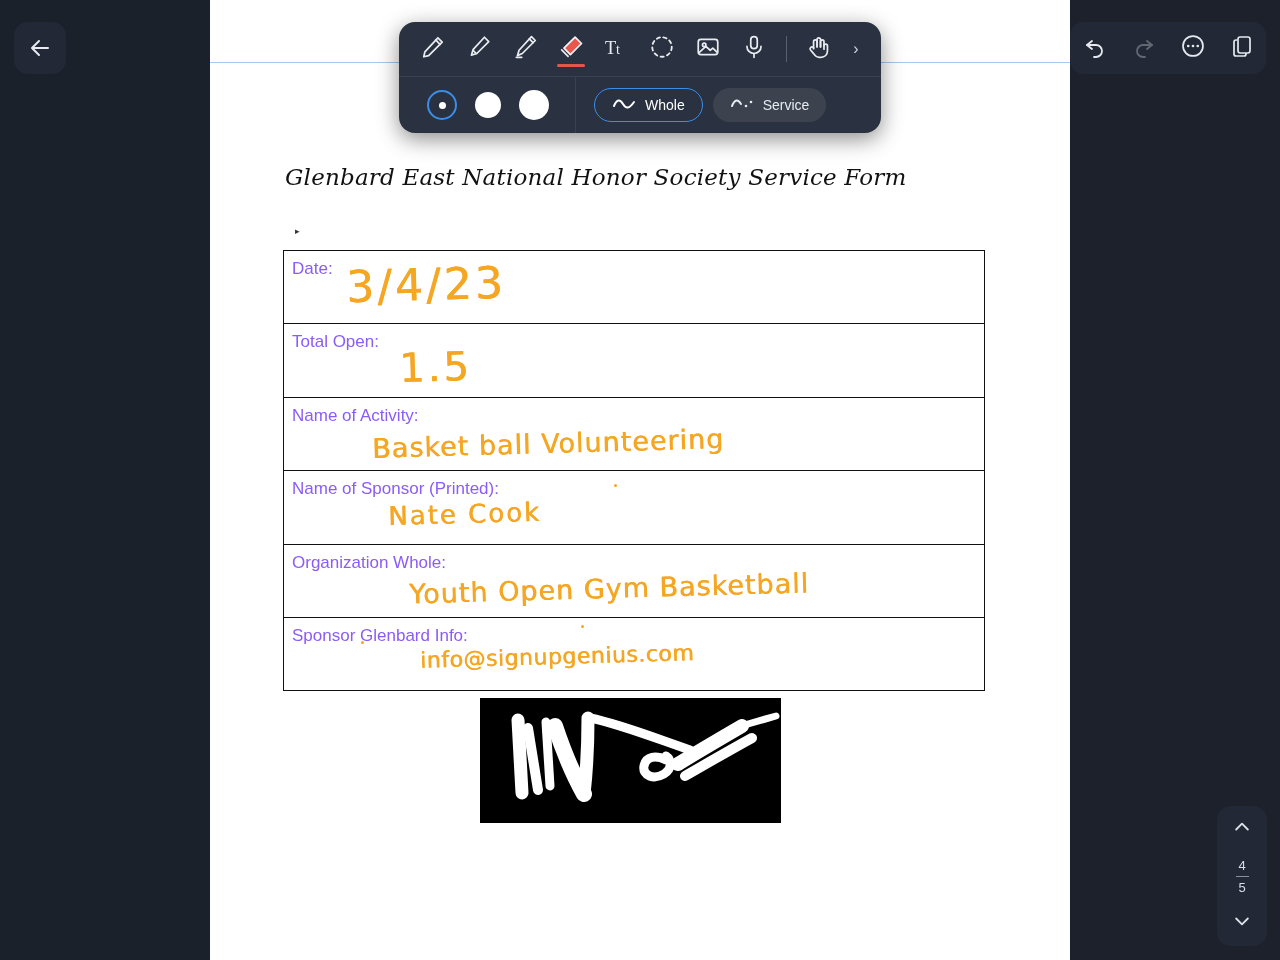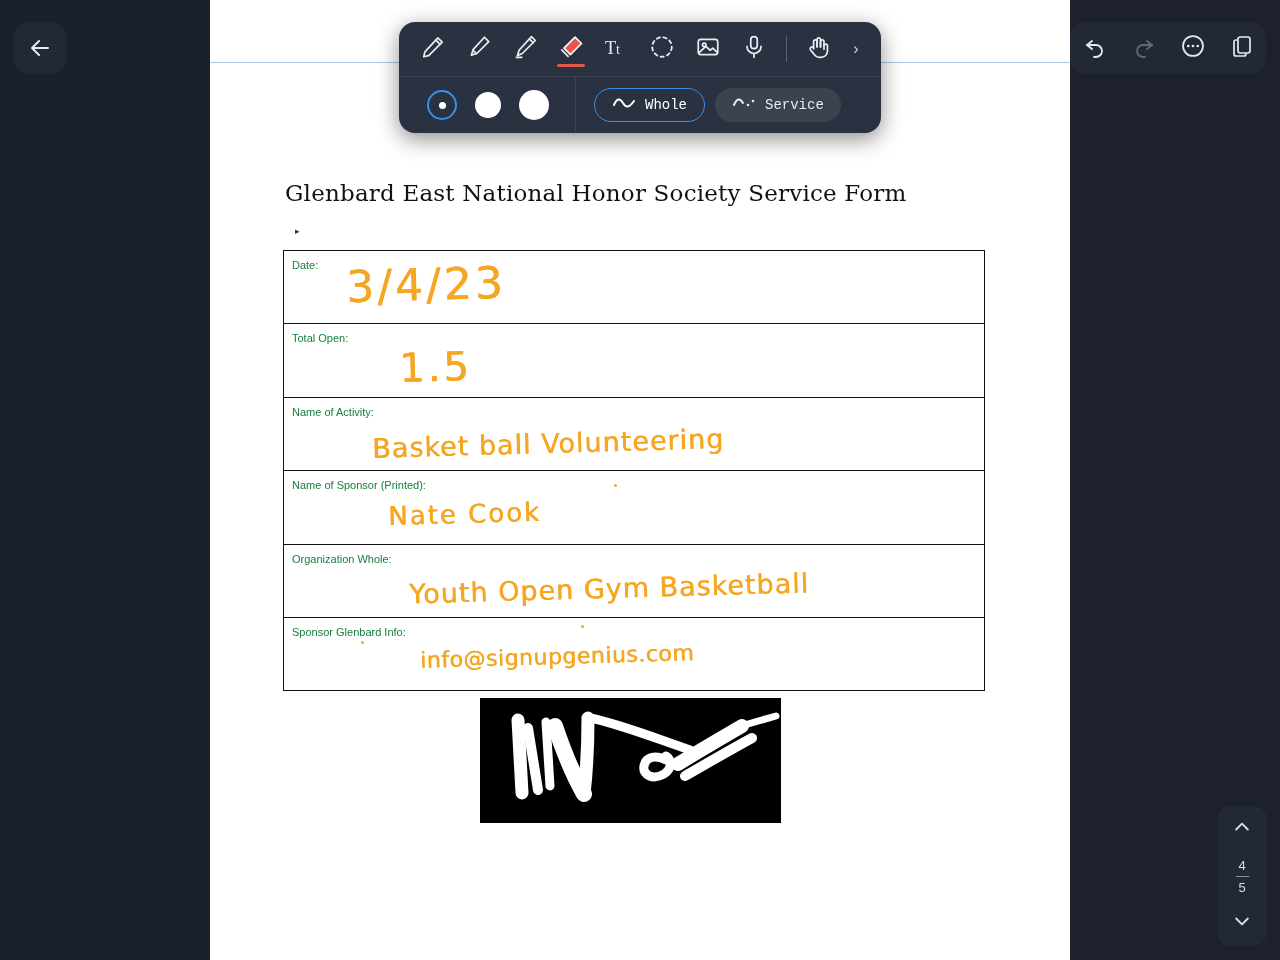--- a/index.html
+++ b/index.html
@@ -45,22 +45,23 @@
   }
   .page-ruleline {
     position: absolute;
     left: 0; top: 62px;
     width: 860px; height: 1px;
     background: #a9c7e8;
   }
 
   .doc-title {
     position: absolute;
-    left: 75px; top: 180px;
+    left: 75px; top: 164px;
     font-family: "DejaVu Serif", serif;
+    font-style: italic;
     font-size: 23px;
     color: #111;
     letter-spacing: 0.2px;
     white-space: nowrap;
   }
   .tiny-mark {
     position: absolute;
     left: 85px; top: 228px;
     width: 6px; height: 6px;
     color: #333;
@@ -86,22 +87,22 @@
   .row-h2 { height: 74px; }
   .row-h3 { height: 73px; }
   .row-h4 { height: 74px; }
   .row-h5 { height: 73px; }
   .row-h6 { height: 73px; }
   .row-h7 { height: 73px; }
   .row-label {
     position: absolute;
     left: 8px; top: 8px;
     font-family: "Liberation Sans", sans-serif;
-    font-size: 11px;
-    color: #15803d;
+    font-size: 17px;
+    color: #8b5cf6;
     white-space: nowrap;
   }
   .ink {
     position: absolute;
     color: #f6a623;
     font-family: "DejaVu Sans", sans-serif;
     white-space: nowrap;
     pointer-events: none;
   }
   .ink-hand {
@@ -246,21 +247,20 @@
     align-items: center;
     gap: 9px;
     height: 34px;
     padding: 0 17px;
     border-radius: 17px;
     background: #3c434f;
     color: #e7eaef;
     font-size: 14px;
     cursor: pointer;
     box-sizing: border-box;
-    font-family: Liberation Mono, monospace;
   }
   .mode-pill.active {
     background: #2a3140;
     border: 1.5px solid #3b8ee8;
     color: #ffffff;
   }
 
   
   .right-toolbar {
     position: absolute;

